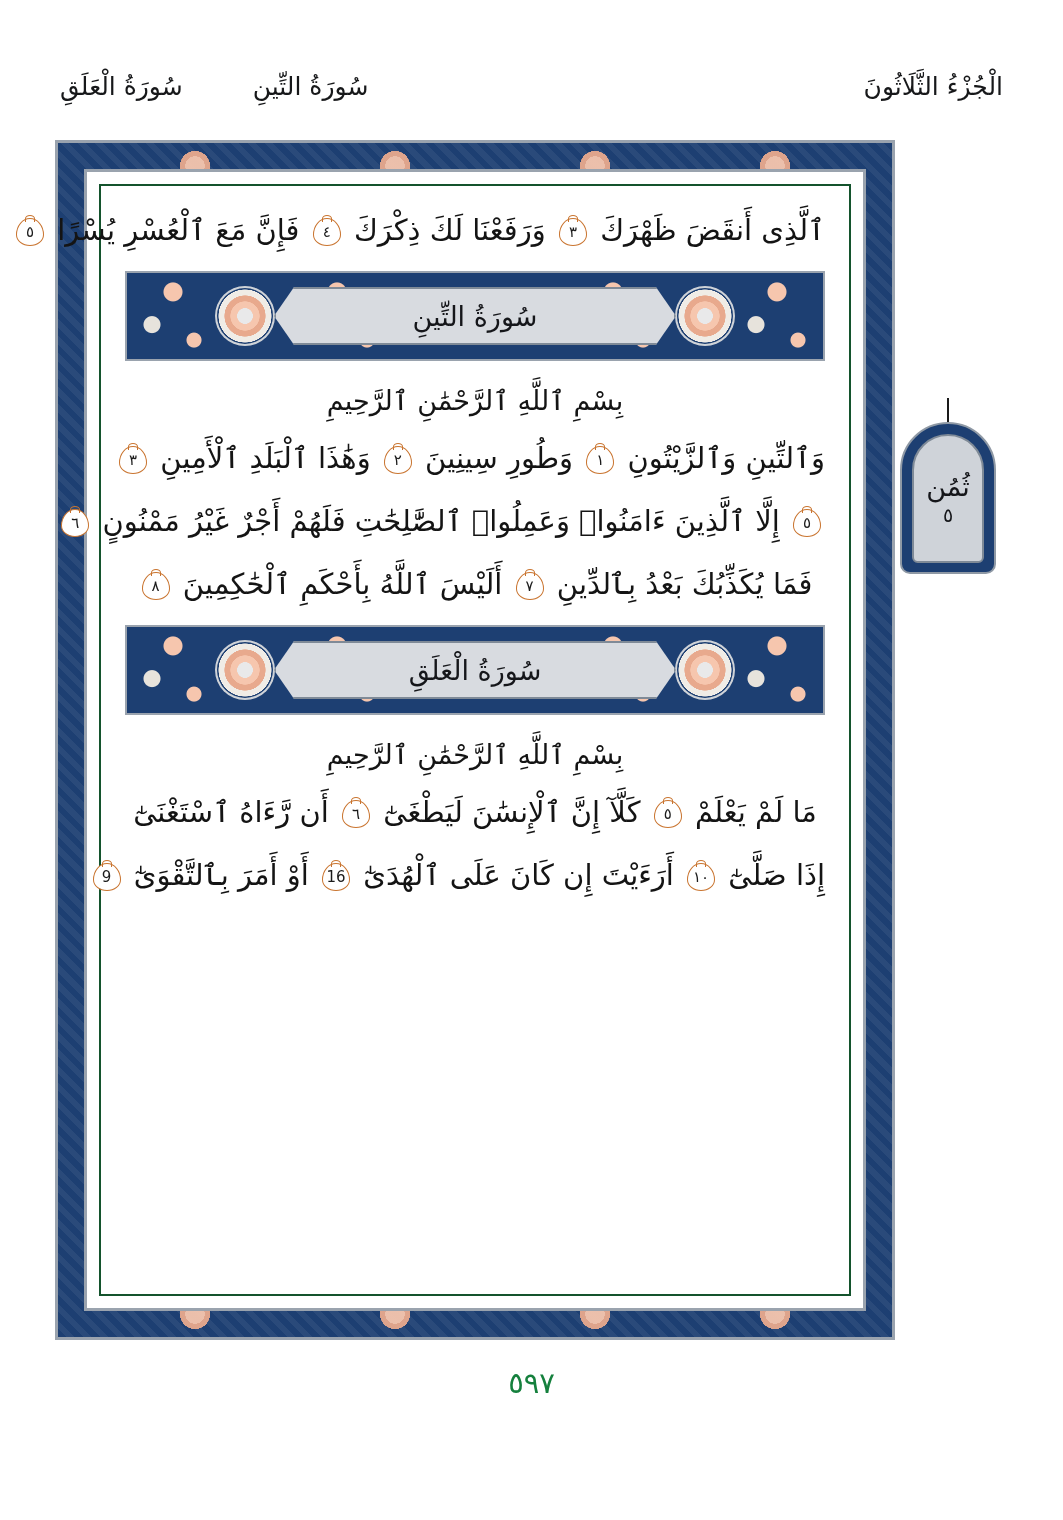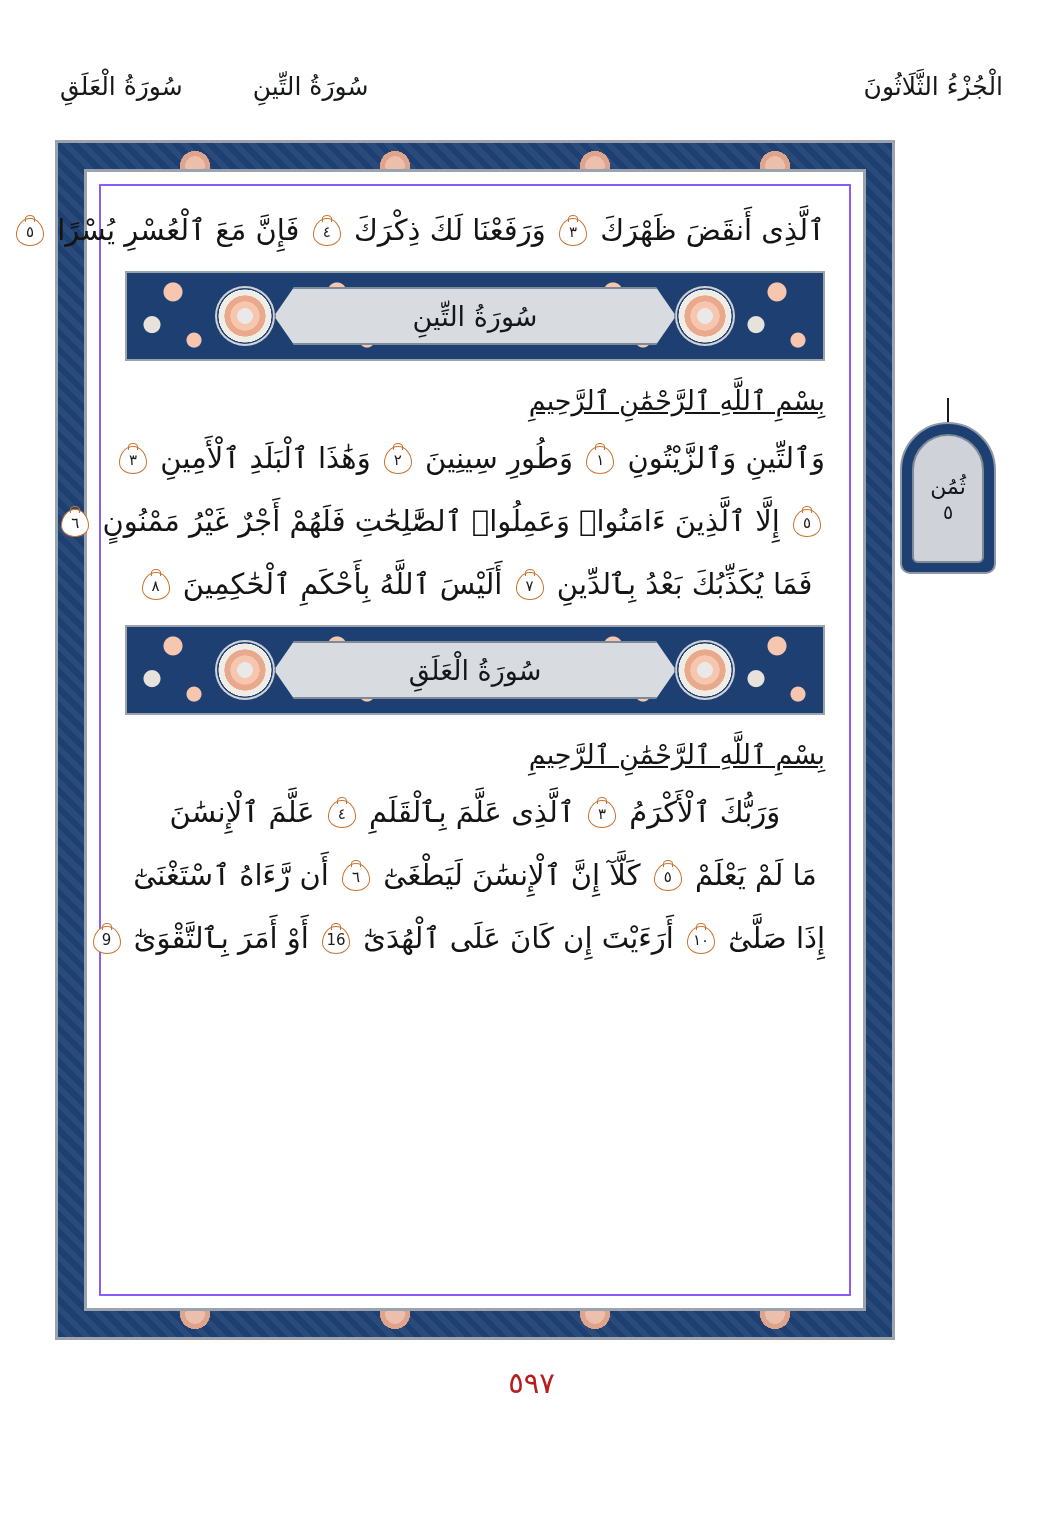--- a/index.html
+++ b/index.html
@@ -64,21 +64,21 @@
   }
   .frame-mid {
     position: absolute;
     top: 26px; left: 26px; right: 26px; bottom: 26px;
     border: 3px solid #9aa3ae;
     background: #ffffff;
   }
   .frame-inner {
     position: absolute;
     top: 12px; left: 12px; right: 12px; bottom: 12px;
-    border: 2px solid #8b5cf6;
+    border: 2px solid #14532d;
     background: #ffffff;
   }
 
   
   .band-motif {
     position: absolute;
     width: 34px; height: 34px;
     border-radius: 50%;
     background: radial-gradient(circle, #f6c6ae 0 40%, #e8a98d 41% 62%, rgba(29,63,114,0) 63%);
     opacity: .95;
@@ -178,26 +178,25 @@
     align-items: center;
     justify-content: center;
     font-size: 27px;
     color: #15161a;
     clip-path: polygon(5% 0%, 95% 0%, 100% 50%, 95% 100%, 5% 100%, 0% 50%);
     padding: 0 34px;
     white-space: nowrap;
   }
 
   .basmala {
-    text-align: right;
+    text-align: center;
     font-size: 27px;
     color: #141414;
     margin: 6px 0 28px 0;
     white-space: nowrap;
-    text-decoration: underline;
   }
 
   
   .thumn {
     position: absolute;
     top: 398px;
     left: 900px;
     width: 96px;
     height: 180px;
   }
@@ -223,40 +222,40 @@
     background: #cfd3d9;
     border: 2px solid #7f8a97;
     border-radius: 38px 38px 6px 6px;
     box-sizing: border-box;
     display: flex;
     flex-direction: column;
     align-items: center;
     justify-content: center;
     gap: 2px;
   }
-  .thumn .inner .t-word { font-size: 22px; color: #15161a; }
+  .thumn .inner .t-word { font-size: 27px; color: #15161a; }
   .thumn .inner .t-num { font-size: 19px; color: #15161a; }
   .thumn .petal {
     position: absolute;
     width: 16px; height: 16px;
     border-radius: 50%;
     background: #f2b9a0;
   }
   .thumn .petal.p1 { top: 34px; left: 16px; }
   .thumn .petal.p2 { top: 34px; right: 16px; }
   .thumn .petal.p3 { top: 52px; left: 42px; }
 
   
   .page-number {
     position: absolute;
     top: 1366px;
     left: 0; right: 0;
     text-align: center;
     font-size: 29px;
-    color: #b91c1c;
+    color: #15803d;
   }
 </style>
 </head>
 <body>
 
 <div class="page-header">
   <div class="header-right">
     <span>الْجُزْءُ الثَّلَاثُونَ</span>
   </div>
   <div class="header-left">
@@ -335,27 +334,20 @@
           <div class="rosette r1"></div>
           <div class="rosette r2"></div>
           <div class="surah-cartouche">
             <span>سُورَةُ الْعَلَقِ</span>
           </div>
         </div>
 
         <div class="basmala">بِسْمِ ٱللَّهِ ٱلرَّحْمَٰنِ ٱلرَّحِيمِ</div>
 
         <div>
-          <div class="ayah-line">
-            <span>وَرَبُّكَ ٱلْأَكْرَمُ</span>
-            <span class="ayah-num">٣</span>
-            <span>ٱلَّذِى عَلَّمَ بِٱلْقَلَمِ</span>
-            <span class="ayah-num">٤</span>
-            <span>عَلَّمَ ٱلْإِنسَٰنَ</span>
-          </div>
           <div class="ayah-line">
             <span>مَا لَمْ يَعْلَمْ</span>
             <span class="ayah-num">٥</span>
             <span>كَلَّآ إِنَّ ٱلْإِنسَٰنَ لَيَطْغَىٰٓ</span>
             <span class="ayah-num">٦</span>
             <span>أَن رَّءَاهُ ٱسْتَغْنَىٰٓ</span>
           </div>
           <div class="ayah-line">
             <span>إِذَا صَلَّىٰٓ</span>
             <span class="ayah-num">١٠</span>

